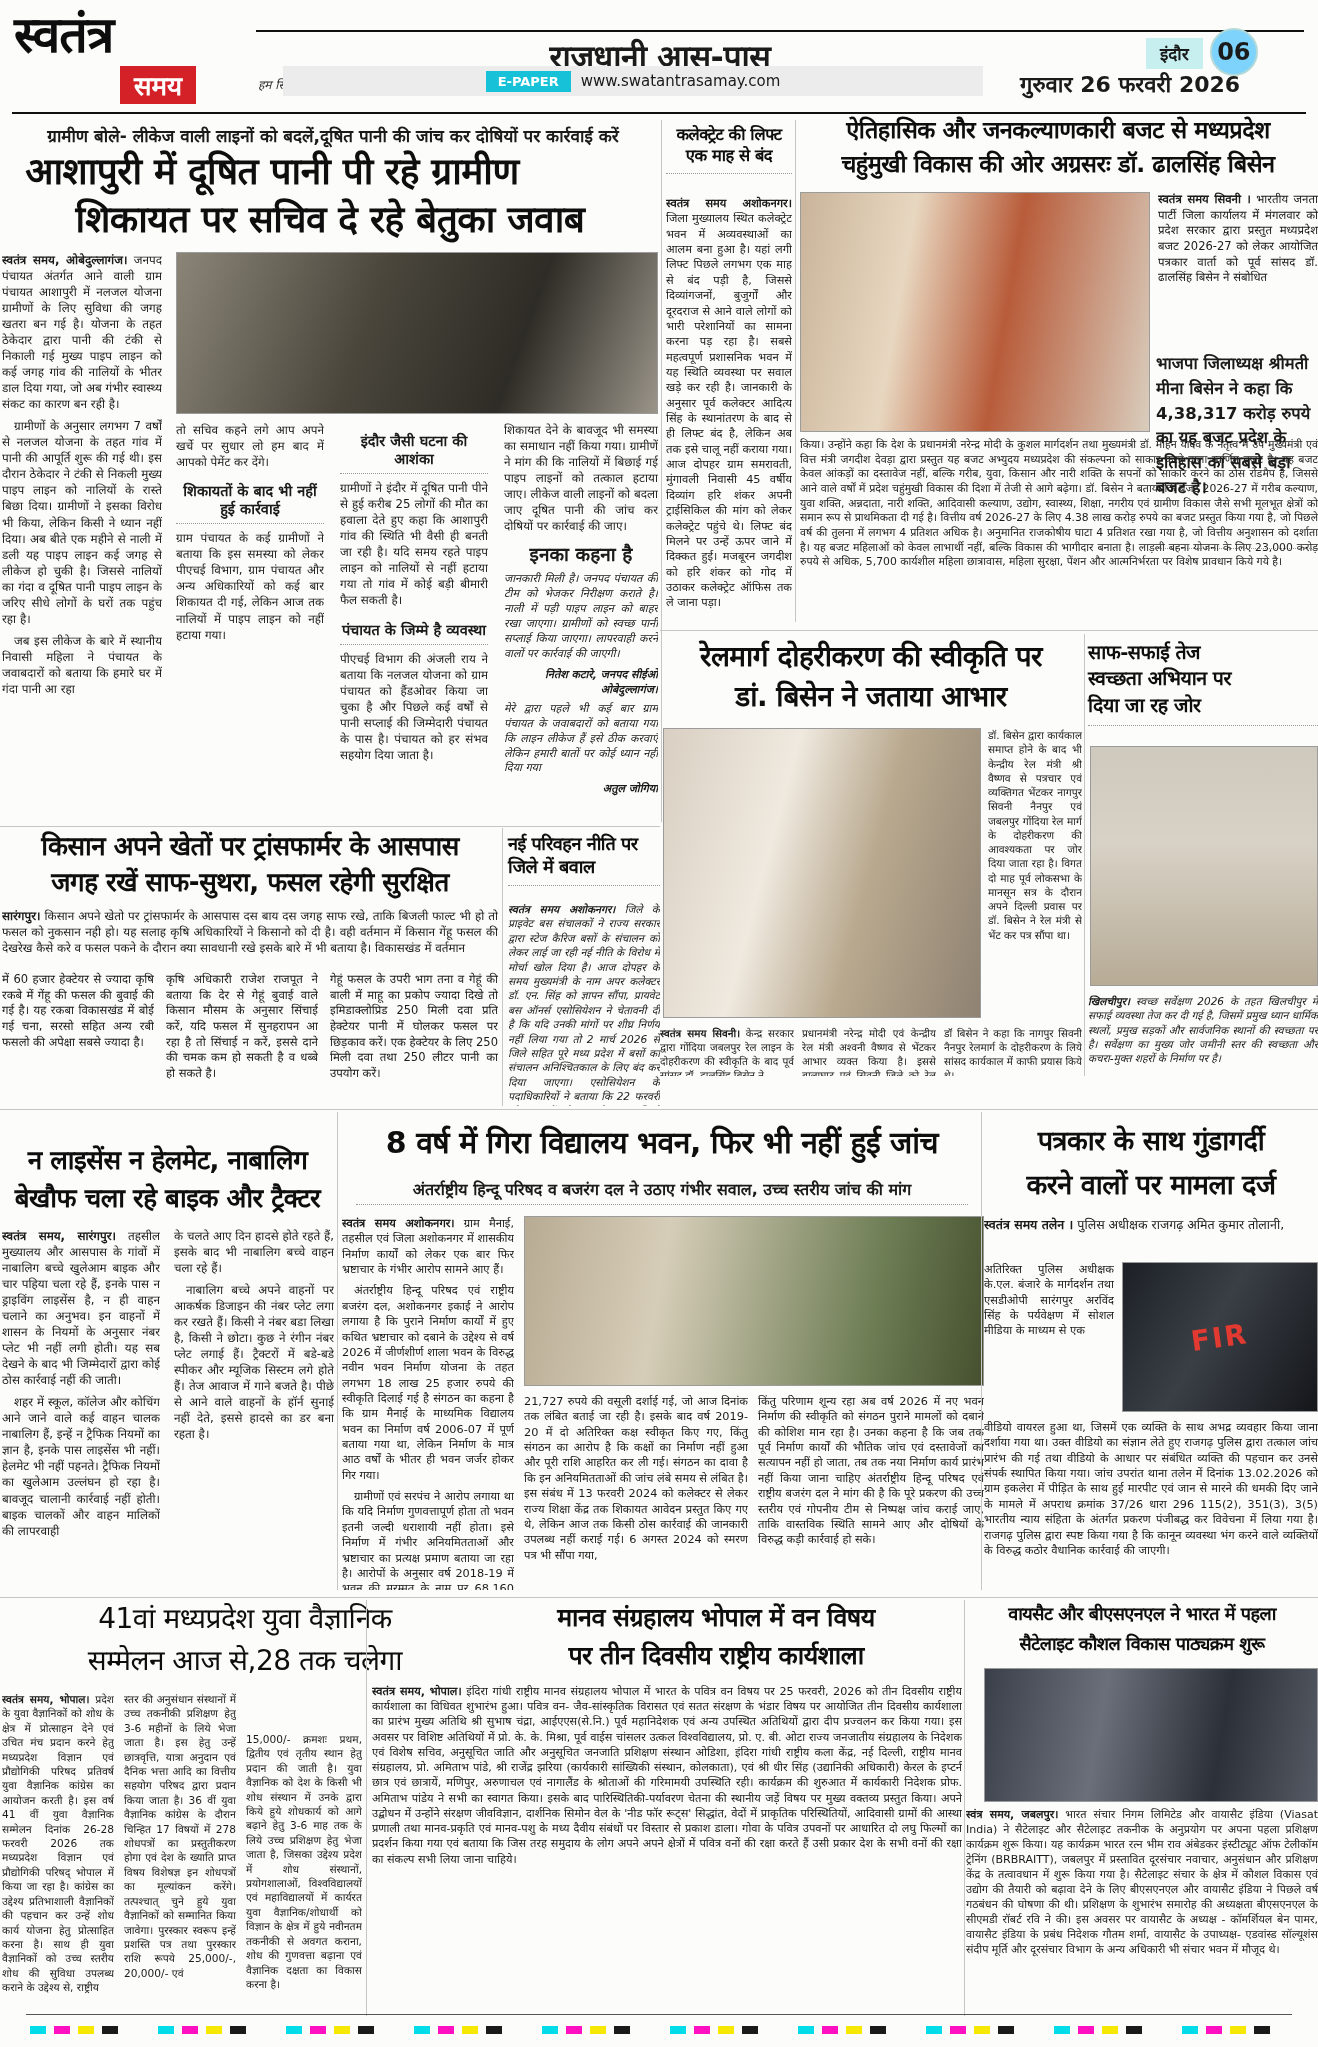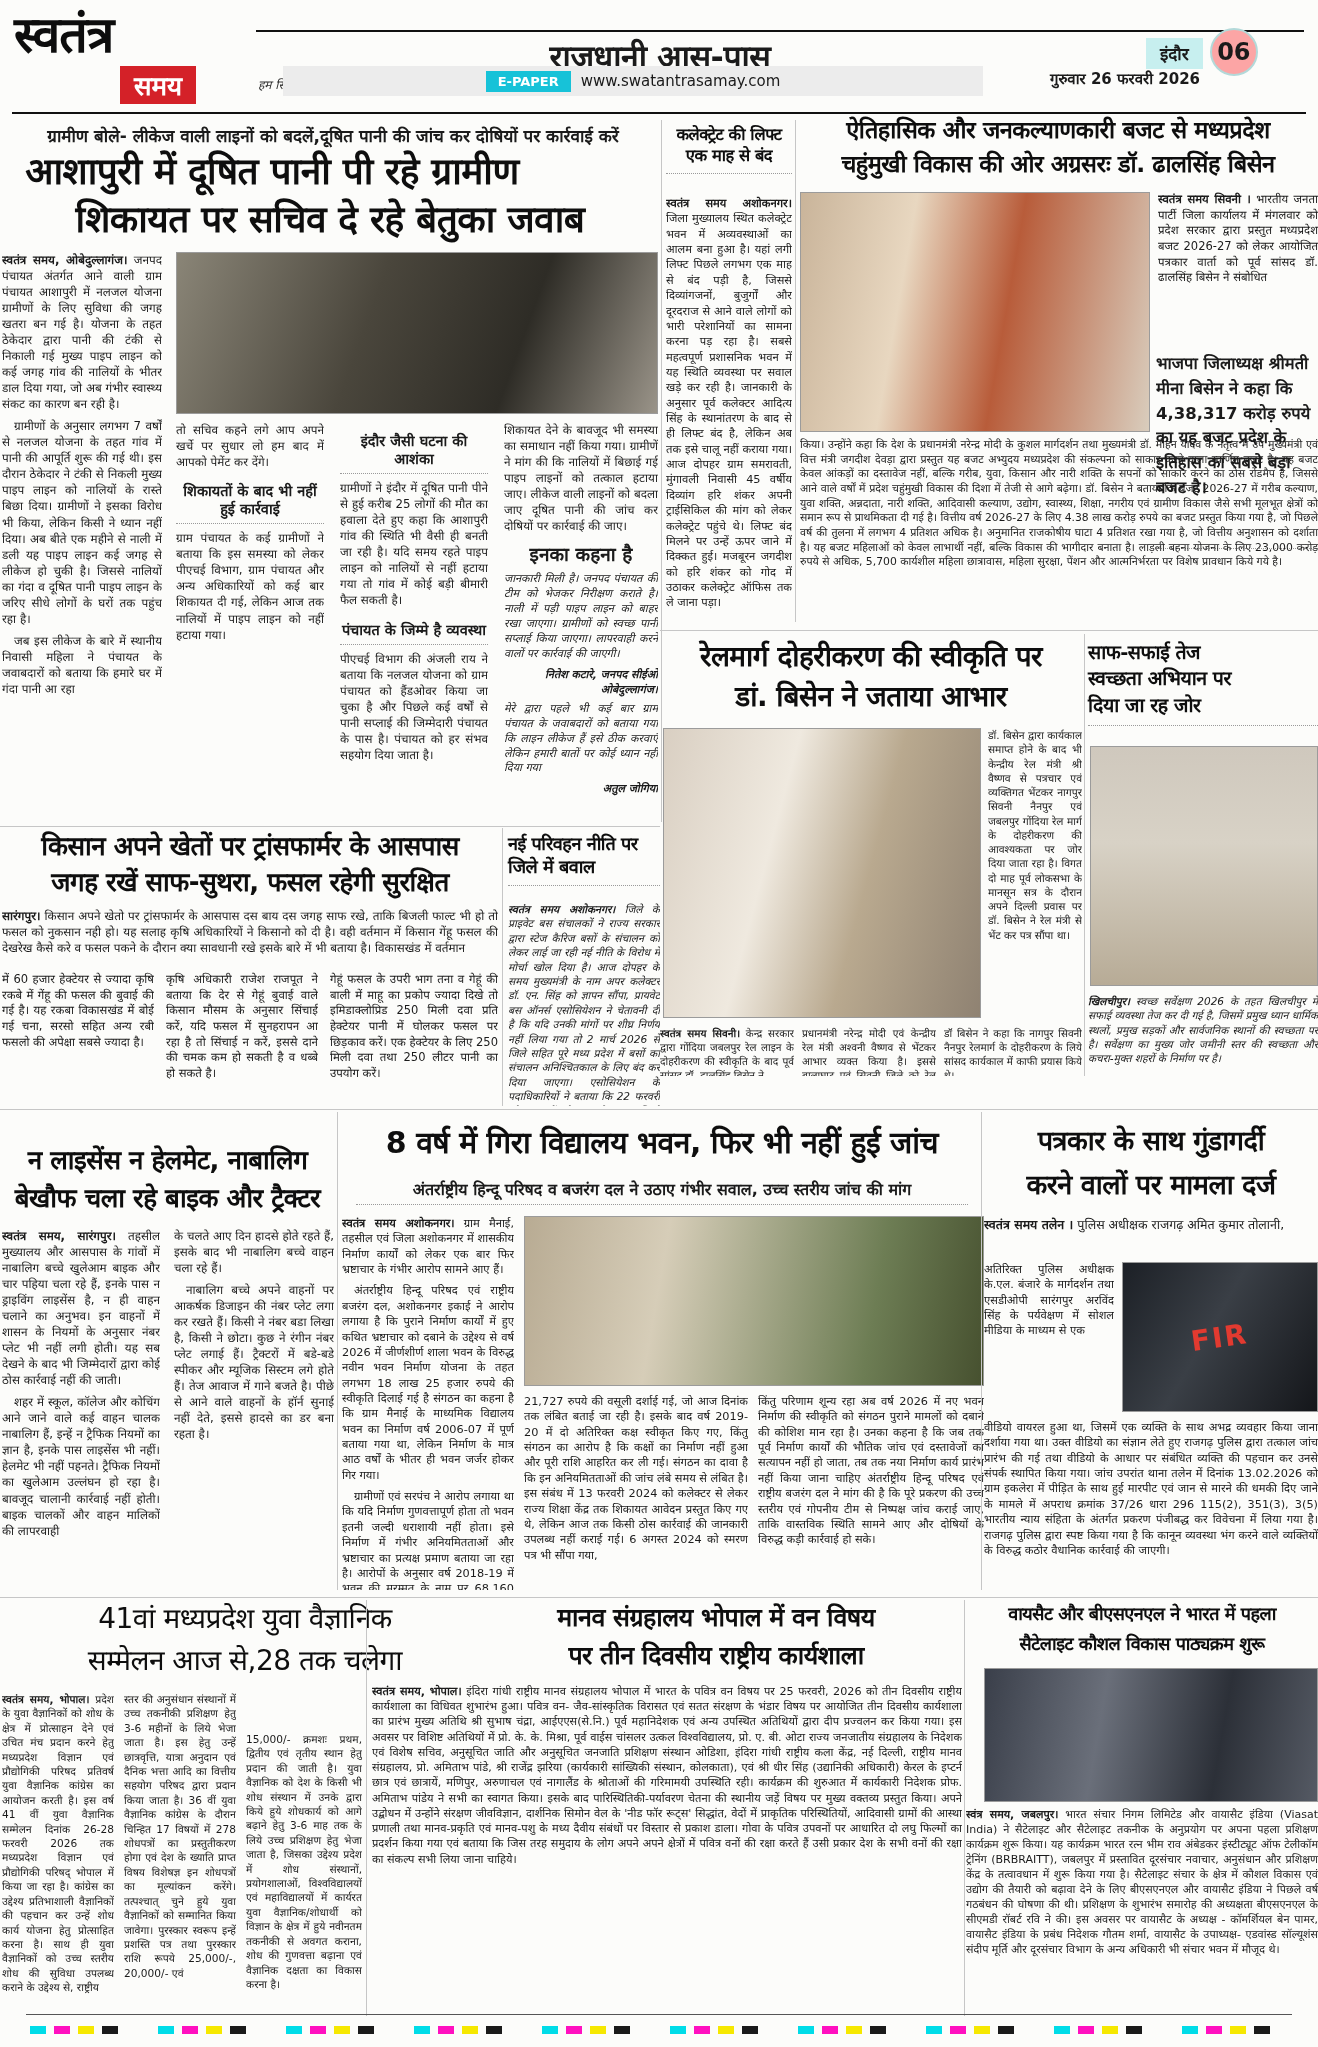--- a/index.html
+++ b/index.html
@@ -18,21 +18,21 @@
   .italic{font-style:italic;}
   .photo{position:absolute;border:1px solid #9b9b9b;box-sizing:border-box;}
   .vline{position:absolute;width:1px;background:#c6c6c6;}
   .hline{position:absolute;height:1px;background:#c6c6c6;}
   .sig{font-weight:700;font-style:italic;text-align:right;margin:2px 0 4px;}
   .quote-head{font-weight:700;font-size:19px;text-align:center;margin:8px 0 4px;}
   .ep-strip{background:#ececec;display:flex;align-items:center;justify-content:center;gap:10px;}
   .ep-badge{background:#17c2d8;color:#fff;font-weight:700;font-size:13px;padding:3px 12px;}
   .ed-name{background:#c7efef;font-weight:700;font-size:17px;padding:4px 14px;display:inline-block;}
   .ed-circle{display:inline-flex;align-items:center;justify-content:center;width:44px;height:44px;
-             border:2px solid #b3d9d9;border-radius:50%;background:#fca5a5;font-weight:700;font-size:24px;}
+             border:2px solid #b3d9d9;border-radius:50%;background:#7dd3fc;font-weight:700;font-size:24px;}
   .logo-red{background:#d42128;color:#fff;font-weight:700;font-size:26px;padding:1px 14px;display:inline-block;}
   .regmarks{background:repeating-linear-gradient(90deg,
       #00dce8 0 16px, transparent 16px 24px,
       #ff10c0 24px 40px, transparent 40px 48px,
       #f6e800 48px 64px, transparent 64px 72px,
       #1a1a1a 72px 88px, transparent 88px 128px);}
   .ph-drain{background:linear-gradient(110deg,#8a8577,#4a463c 40%,#2e2c26 70%,#9a9489);}
   .ph-meeting{background:linear-gradient(100deg,#c9b49a,#e8d7c0 30%,#b85c3a 58%,#d9cdbd);}
   .ph-rail{background:linear-gradient(105deg,#d9cfc2,#efe9df 35%,#b9a98f 62%,#8f8272);}
   .ph-sweep{background:linear-gradient(180deg,#cfc8bd,#d8d2c6 40%,#b7ab96);}
@@ -54,21 +54,21 @@
   </div>
   <div class="abs italic" style="left:258px;top:76px;width:200px;font-family:'DejaVu Serif',serif;font-size:12px;color:#333;">हम सिर्फ पत्रकारिता करते हैं</div>
 
   <div class="abs" style="left:420px;top:34px;width:480px;text-align:center;font-size:32px;font-weight:700;letter-spacing:-0.5px;">राजधानी आस-पास</div>
 
   <div class="abs" style="left:1146px;top:28px;width:160px;">
     <span class="ed-name">इंदौर</span>
     <span class="ed-circle" style="margin-left:2px;">06</span>
   </div>
 
-  <div class="abs" style="left:983px;top:68px;width:284px;text-align:center;font-size:15px;font-weight:700;">गुरुवार 26 फरवरी 2026</div>
+  <div class="abs" style="left:1020px;top:68px;width:284px;text-align:left;font-size:22px;font-weight:700;">गुरुवार 26 फरवरी 2026</div>
 
   <div class="abs ep-strip" style="left:283px;top:66px;width:700px;height:30px;">
     <span class="ep-badge">E-PAPER</span>
     <span style="font-size:15px;color:#1a1a1a;">www.swatantrasamay.com</span>
   </div>
 
   <div class="abs" style="left:12px;top:112px;width:1294px;height:2px;background:#111;"></div>
 
   <div>
     <div class="abs" style="left:10px;top:124px;width:646px;text-align:center;font-size:17px;font-weight:700;">ग्रामीण बोले- लीकेज वाली लाइनों को बदलें,दूषित पानी की जांच कर दोषियों पर कार्रवाई करें</div>

